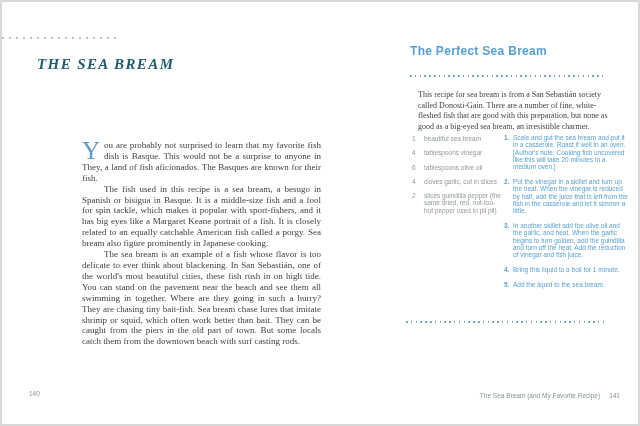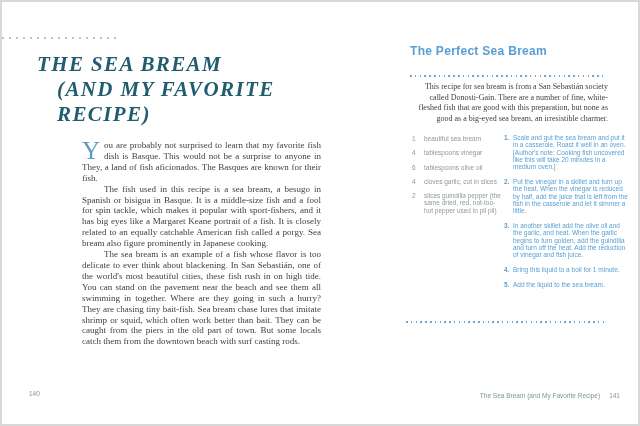--- a/index.html
+++ b/index.html
@@ -17,21 +17,21 @@
     position: absolute; left: 0px; top: 35px;
     width: 116px; height: 2px;
     background: repeating-linear-gradient(to right, #b7c5c8 0 2px, transparent 2px 7px);
   }
   .chapter-title {
     position: absolute; left: 35px; top: 50px; width: 290px;
     margin: 0;
     color: #215d6e;
     font-family: "Liberation Serif", serif;
     font-style: italic; font-weight: bold;
-    font-size: 21px; line-height: 25px; letter-spacing: 1.4px;
+    font-size: 15px; line-height: 25px; letter-spacing: 1.4px;
   }
   .chapter-title .t1 { display: block; }
   .chapter-title .t2 { display: block; padding-left: 20px; }
   .chapter-body {
     position: absolute; left: 80px; top: 138px; width: 239px;
     color: #3f3e3c;
     font-size: 9px; line-height: 10.9px;
     text-align: justify;
   }
   .para { margin: 0; }
@@ -55,23 +55,23 @@
     font-family: "Liberation Sans", sans-serif;
     font-weight: bold; font-size: 12px; letter-spacing: 0.3px;
   }
   .dots-blue {
     position: absolute; height: 2px;
     background: repeating-linear-gradient(to right, #6fa6cf 0 1.5px, transparent 1.5px 4.8px);
   }
   .dots-under  { left: 408px; top: 73px;  width: 194px; }
   .dots-bottom { left: 404px; top: 319px; width: 198px; }
   .intro {
-    position: absolute; left: 408px; top: 80px; width: 198px; margin: 0;
+    position: absolute; left: 408px; top: 80px; width: 198px; margin: 8px;
     color: #3f3e3c;
-    font-size: 8px; line-height: 10.6px; text-align: right;
+    font-size: 8px; line-height: 10.6px;
   }
   .ingredients {
     position: absolute; left: 410px; top: 133px; width: 92px;
     font-family: "Liberation Sans", sans-serif;
     font-size: 6.5px; line-height: 7.3px; color: #8f989c;
   }
   .ing { display: flex; margin-bottom: 7px; }
   .ing .qty { width: 12px; flex-shrink: 0; }
   .ing .ing-text { flex: 1; }
   .steps {
@@ -87,21 +87,20 @@
 </style>
 </head>
 <body>
 
 <div class="spread">
 
   <div>
     <div class="dots-left"></div>
     <h1 class="chapter-title">
       <span class="t1">THE SEA BREAM</span>
-      <span class="t2">(AND MY FAVORITE RECIPE)</span>
     </h1>
     <div class="chapter-body">
       <p class="para first"><span class="dropcap">Y</span><span>ou are probably not surprised to learn that my favorite fish dish is Basque. This would not be a surprise to anyone in They, a land of fish aficionados. The Basques are known for their fish.</span></p>
       <div>
 
           <p class="para indent">The fish used in this recipe is a sea bream, a besugo in Spanish or bisigua in Basque. It is a middle-size fish and a fool for spin tackle, which makes it popular with sport-fishers, and it has big eyes like a Margaret Keane portrait of a fish. It is closely related to an equally catchable American fish called a porgy. Sea bream also figure prominently in Japanese cooking.</p>
 
           <p class="para indent">The sea bream is an example of a fish whose flavor is too delicate to ever think about blackening. In San Sebastián, one of the world's most beautiful cities, these fish rush in on high tide. You can stand on the pavement near the beach and see them all swimming in together. Where are they going in such a hurry? They are chasing tiny bait-fish. Sea bream chase lures that imitate shrimp or squid, which often work better than bait. They can be caught from the piers in the old part of town. But some locals catch them from the downtown beach with surf casting rods.</p>
 
         </div>

